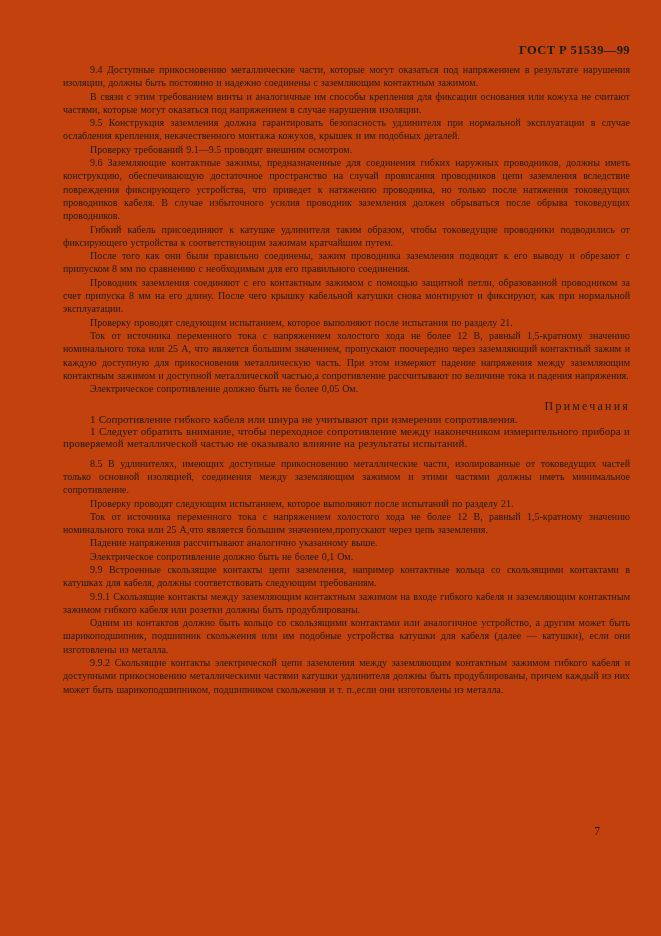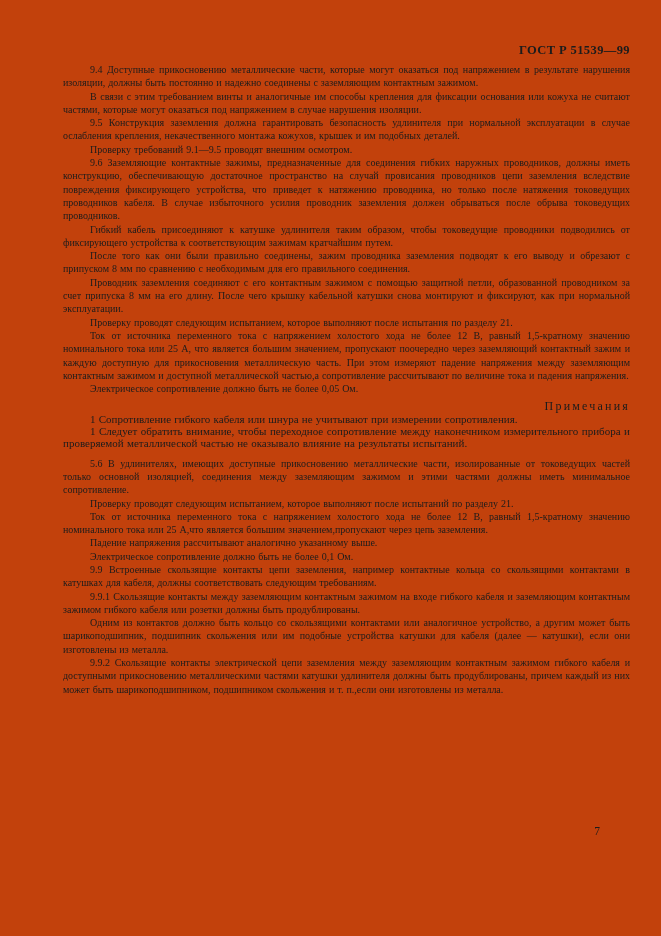--- a/index.html
+++ b/index.html
@@ -82,21 +82,21 @@
       <p class="para style-body">9.6 Заземляющие контактные зажимы, предназначенные для соединения гибких наружных проводников, должны иметь конструкцию, обеспечивающую достаточное пространство на случай провисания проводников цепи заземления вследствие повреждения фиксирующего устройства, что приведет к натяжению проводника, но только после натяжения токоведущих проводников кабеля. В случае избыточного усилия проводник заземления должен обрываться после обрыва токоведущих проводников.</p>
       <p class="para style-italic">Гибкий кабель присоединяют к катушке удлинителя таким образом, чтобы токоведущие проводники подводились от фиксирующего устройства к соответствующим зажимам кратчайшим путем.</p>
       <p class="para style-italic">После того как они были правильно соединены, зажим проводника заземления подводят к его выводу и обрезают с припуском 8 мм по сравнению с необходимым для его правильного соединения.</p>
       <p class="para style-italic">Проводник заземления соединяют с его контактным зажимом с помощью защитной петли, образованной проводником за счет припуска 8 мм на его длину. После чего крышку кабельной катушки снова монтируют и фиксируют, как при нормальной эксплуатации.</p>
       <p class="para style-italic">Проверку проводят следующим испытанием, которое выполняют после испытания по разделу 21.</p>
       <p class="para style-italic">Ток от источника переменного тока с напряжением холостого хода не более 12 В, равный 1,5-кратному значению номинального тока или 25 А, что является большим значением, пропускают поочередно через заземляющий контактный зажим и каждую доступную для прикосновения металлическую часть. При этом измеряют падение напряжения между заземляющим контактным зажимом и доступной металлической частью,а сопротивление рассчитывают по величине тока и падения напряжения.</p>
       <p class="para style-italic">Электрическое сопротивление должно быть не более 0,05 Ом.</p>
       <p class="para style-notes_header">Примечания</p>
       <p class="para style-note">1 Сопротивление гибкого кабеля или шнура не учитывают при измерении сопротивления.</p>
       <p class="para style-note">1 Следует обратить внимание, чтобы переходное сопротивление между наконечником измерительного прибора и проверяемой металлической частью не оказывало влияние на результаты испытаний.</p>
-      <p class="para style-body">5.6 В удлинителях, имеющих доступные прикосновению металлические части, изолированные от токоведущих частей только основной изоляцией, соединения между заземляющим зажимом и этими частями должны иметь минимальное сопротивление.</p>
+      <p class="para style-body">8.5 В удлинителях, имеющих доступные прикосновению металлические части, изолированные от токоведущих частей только основной изоляцией, соединения между заземляющим зажимом и этими частями должны иметь минимальное сопротивление.</p>
       <p class="para style-italic">Проверку проводят следующим испытанием, которое выполняют после испытаний по разделу 21.</p>
       <p class="para style-italic">Ток от источника переменного тока с напряжением холостого хода не более 12 В, равный 1,5-кратному значению номинального тока или 25 А,что является большим значением,пропускают через цепь заземления.</p>
       <p class="para style-italic">Падение напряжения рассчитывают аналогично указанному выше.</p>
       <p class="para style-italic">Электрическое сопротивление должно быть не более 0,1 Ом.</p>
       <p class="para style-body">9.9 Встроенные скользящие контакты цепи заземления, например контактные кольца со скользящими контактами в катушках для кабеля, должны соответствовать следующим требованиям.</p>
       <p class="para style-body">9.9.1 Скользящие контакты между заземляющим контактным зажимом на входе гибкого кабеля и заземляющим контактным зажимом гибкого кабеля или розетки должны быть продублированы.</p>
       <p class="para style-body">Одним из контактов должно быть кольцо со скользящими контактами или аналогичное устройство, а другим может быть шарикоподшипник, подшипник скольжения или им подобные устройства катушки для кабеля (далее — катушки), если они изготовлены из металла.</p>
       <p class="para style-body">9.9.2 Скользящие контакты электрической цепи заземления между заземляющим контактным зажимом гибкого кабеля и доступными прикосновению металлическими частями катушки удлинителя должны быть продублированы, причем каждый из них может быть шарикоподшипником, подшипником скольжения и т. п.,если они изготовлены из металла.</p>
     </div>
 

